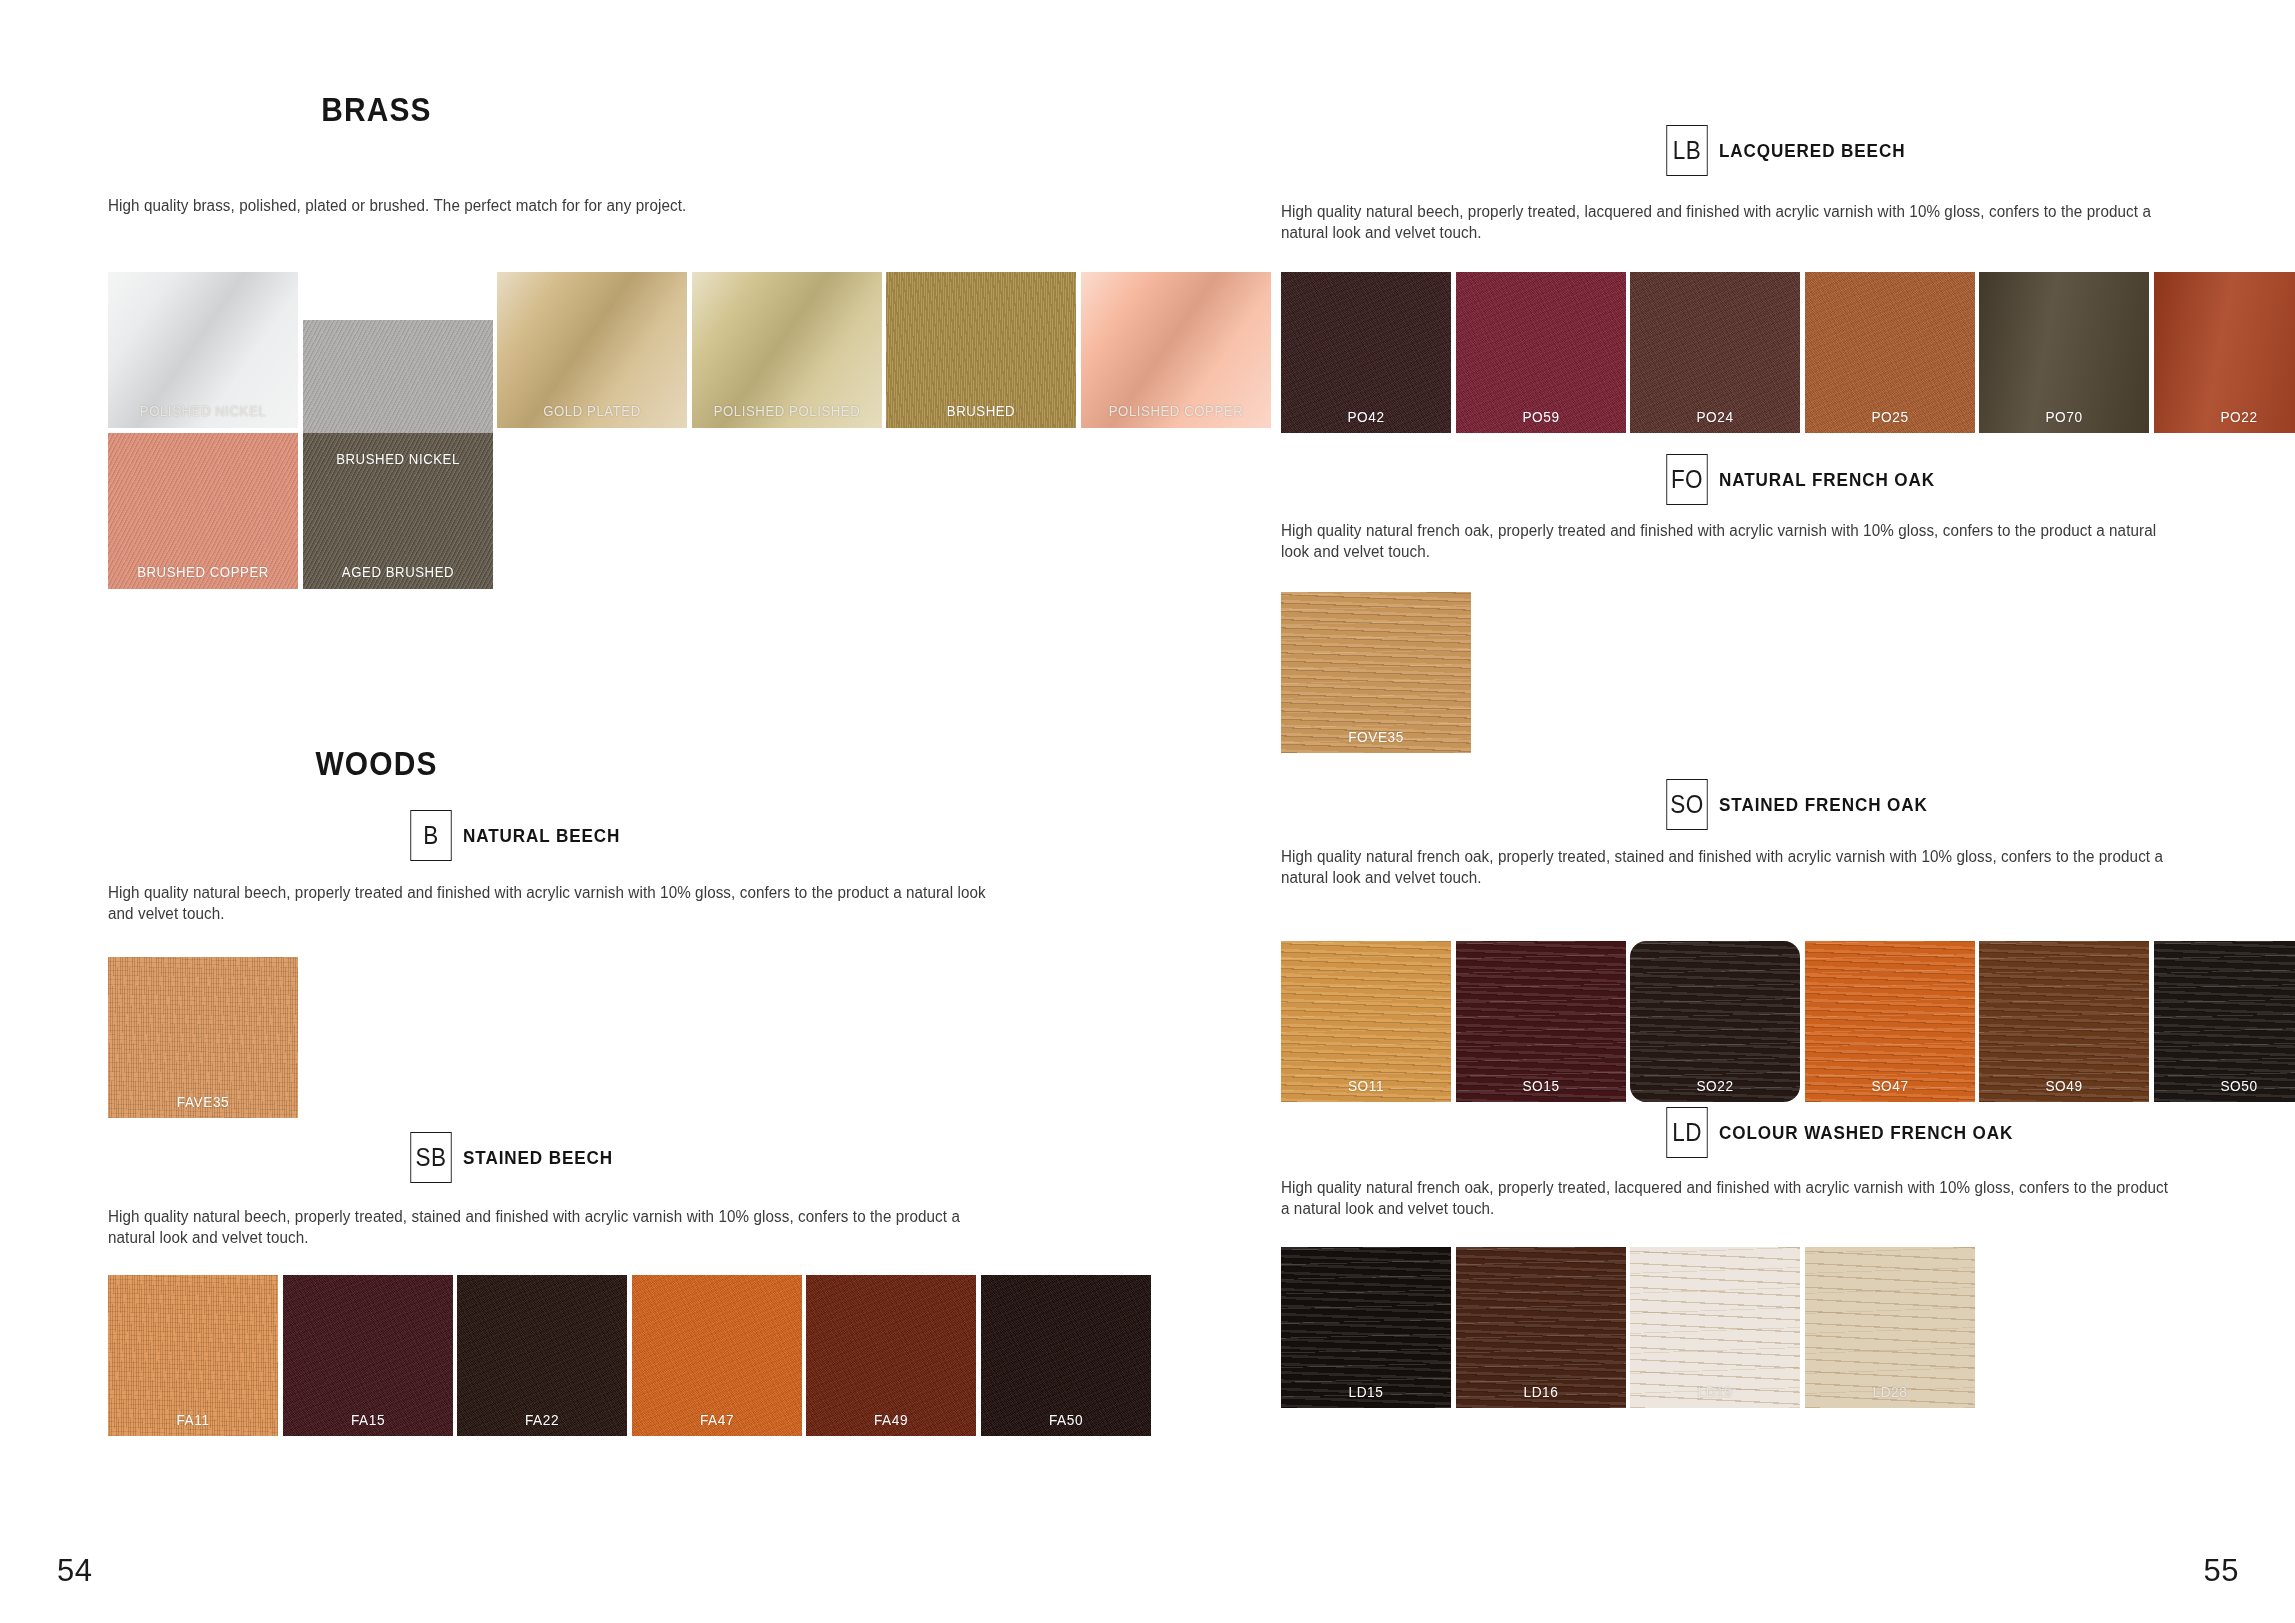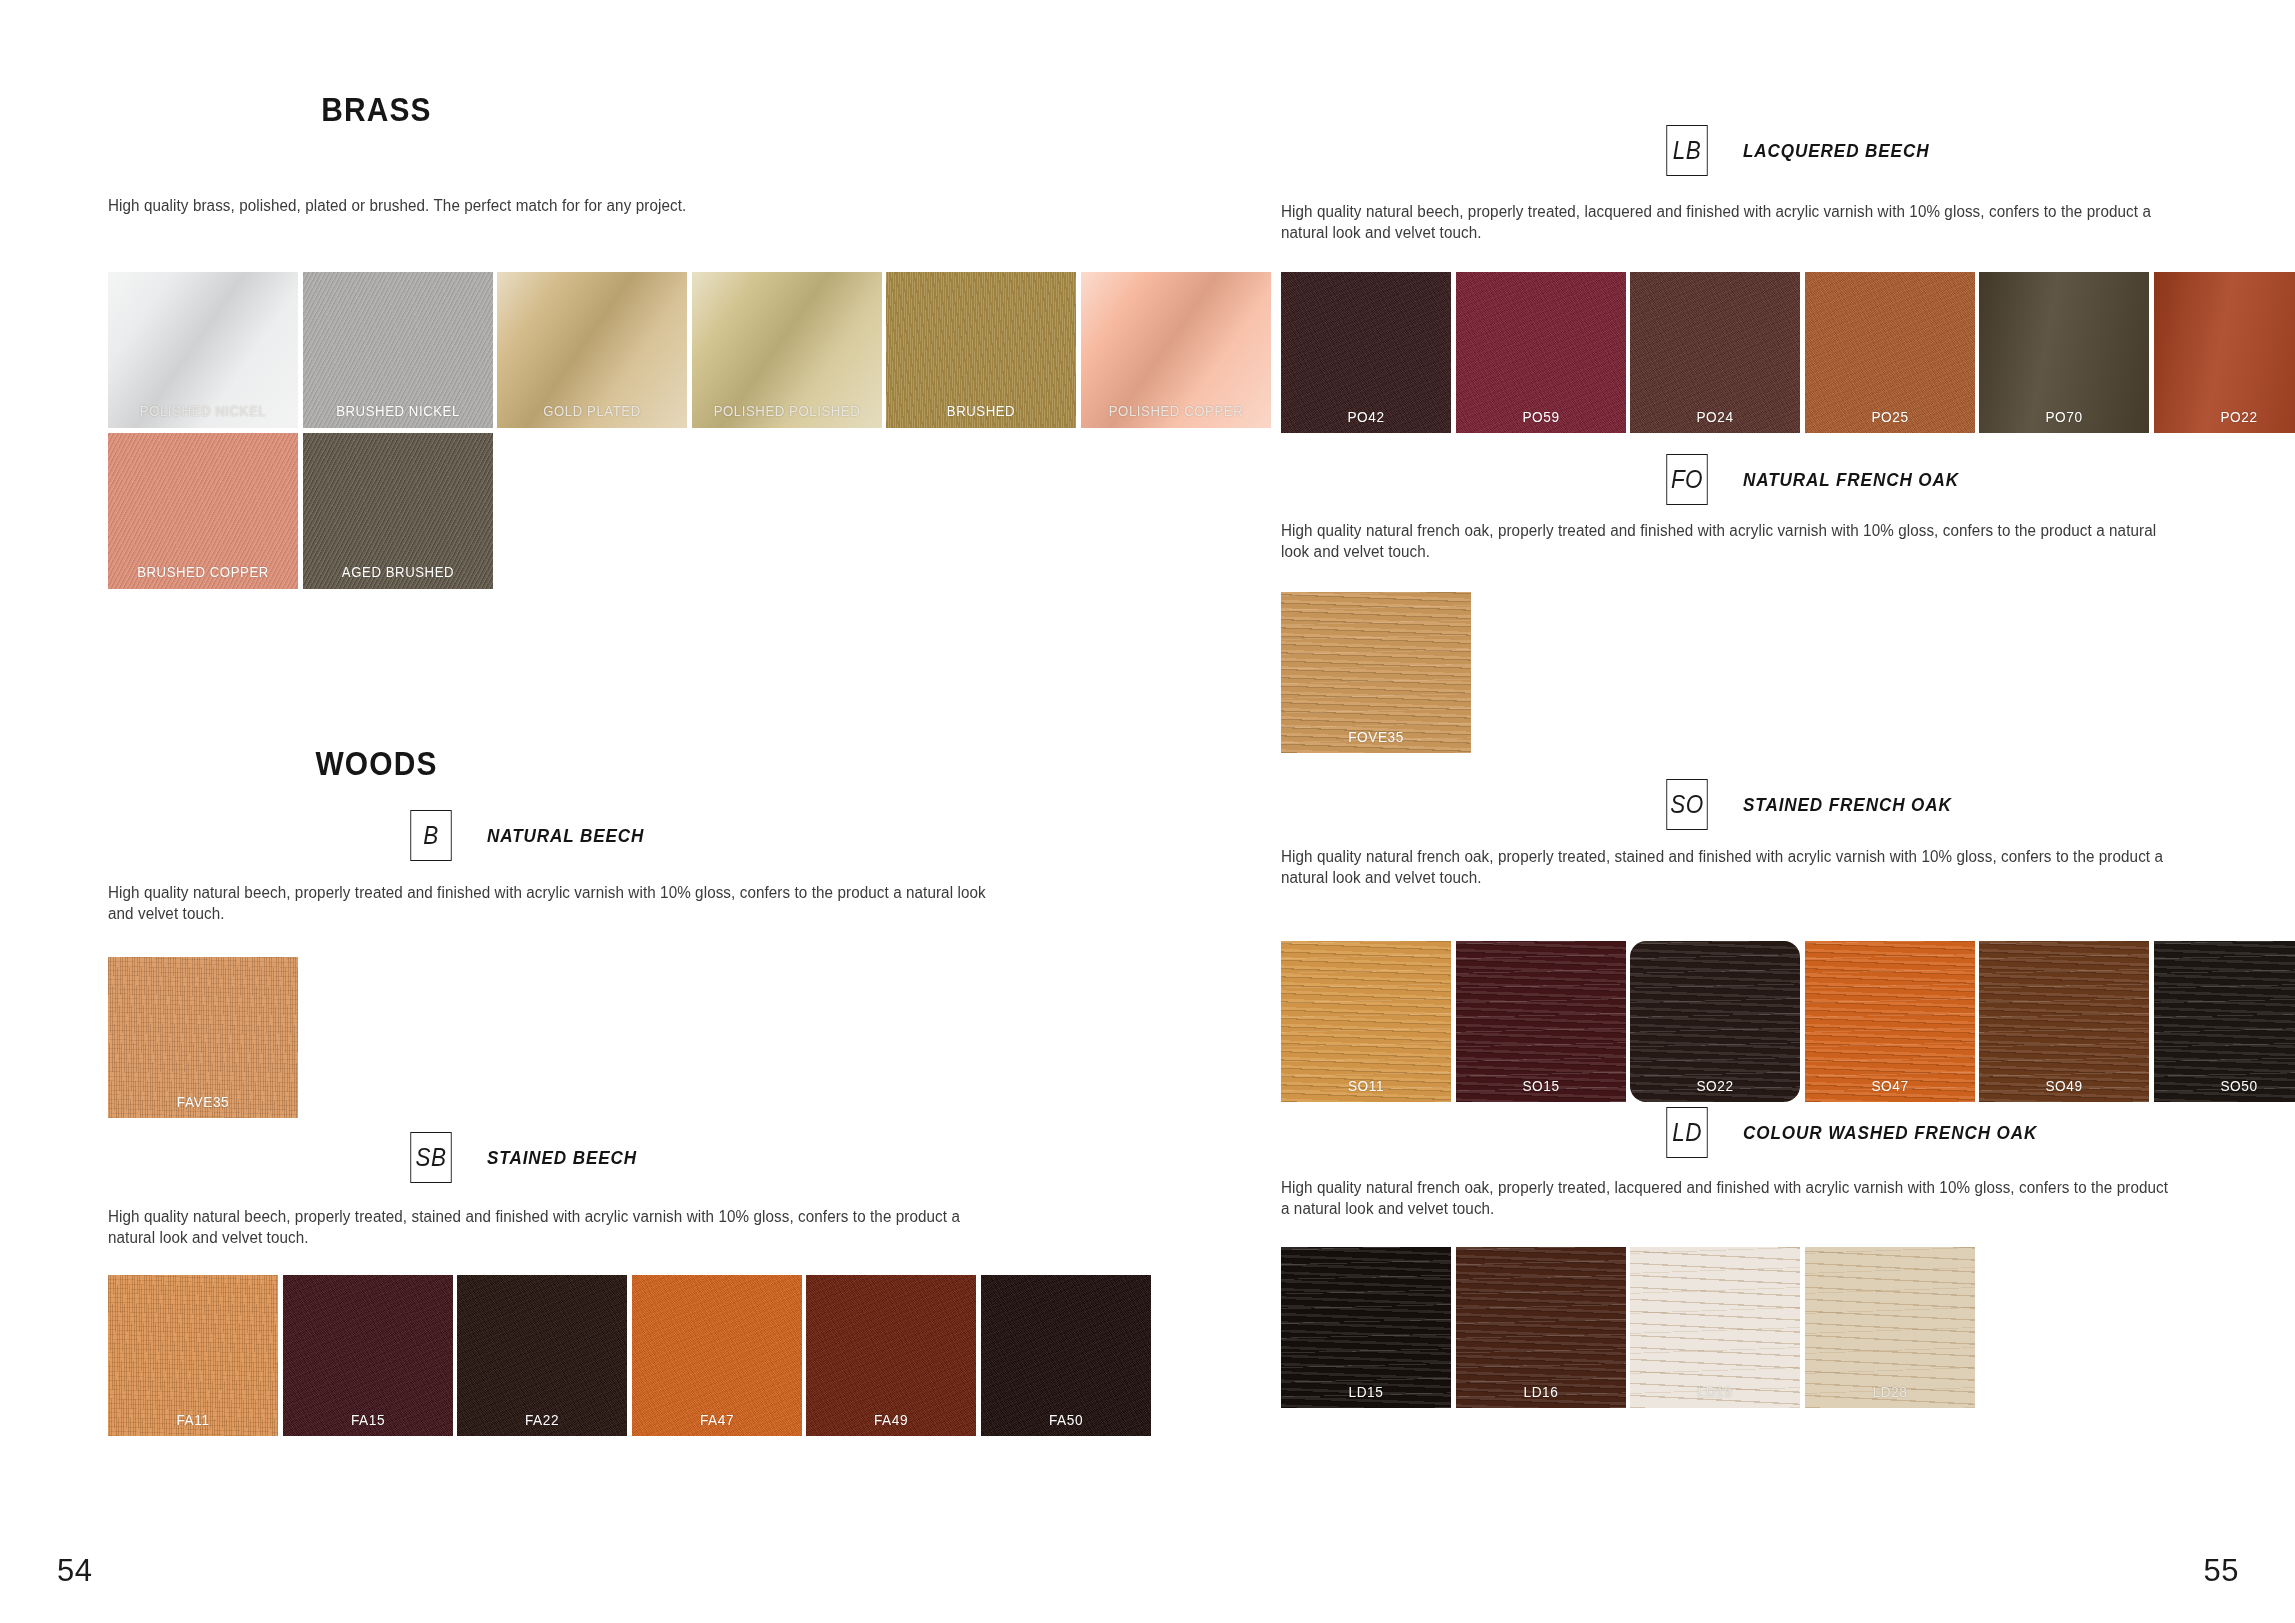--- a/index.html
+++ b/index.html
@@ -40,22 +40,21 @@
     text-align: center;
     margin: 0;
     transform: scaleX(0.88);
     transform-origin: center;
   }
 
   
   .cat-head {
     display: flex;
     align-items: center;
-    gap: 33px;
-    font-style: italic;
+    gap: 9px;
   }
   .code-box {
     width: 46px;
     height: 51px;
     border: 1.5px solid #1a1a1a;
     display: flex;
     align-items: center;
     justify-content: center;
     font-size: 25px;
     font-weight: 400;
@@ -213,21 +212,21 @@
 
     <h1 class="section-title" style="position:absolute; left:0; right:395px; top:90px;">BRASS</h1>
 
     <p class="desc" style="position:absolute; left:108px; top:195px; width:863px;">High quality brass, polished, plated or brushed. The perfect match for for any project.</p>
 
     <div class="swatch-row brass" style="position:absolute; left:108px; top:272px;" id="brass-row-1">
         <div class="swatch" style="background: rgb(232, 233, 234);">
           <div class="tex t-polish"></div>
           <div class="sw-label dark">POLISHED NICKEL</div>
         </div>
-        <div class="swatch" style="background: rgb(169, 168, 166);">
+        <div class="swatch" style="background: rgb(169, 168, 166); margin-top: 48px;">
           <div class="tex t-brushdiag"></div>
           <div class="sw-label">BRUSHED NICKEL</div>
         </div>
         <div class="swatch" style="background: rgb(206, 179, 124);">
           <div class="tex t-polish"></div>
           <div class="sw-label dark">GOLD PLATED</div>
         </div>
         <div class="swatch" style="background: rgb(205, 189, 131);">
           <div class="tex t-polish"></div>
           <div class="sw-label dark">POLISHED POLISHED</div>

